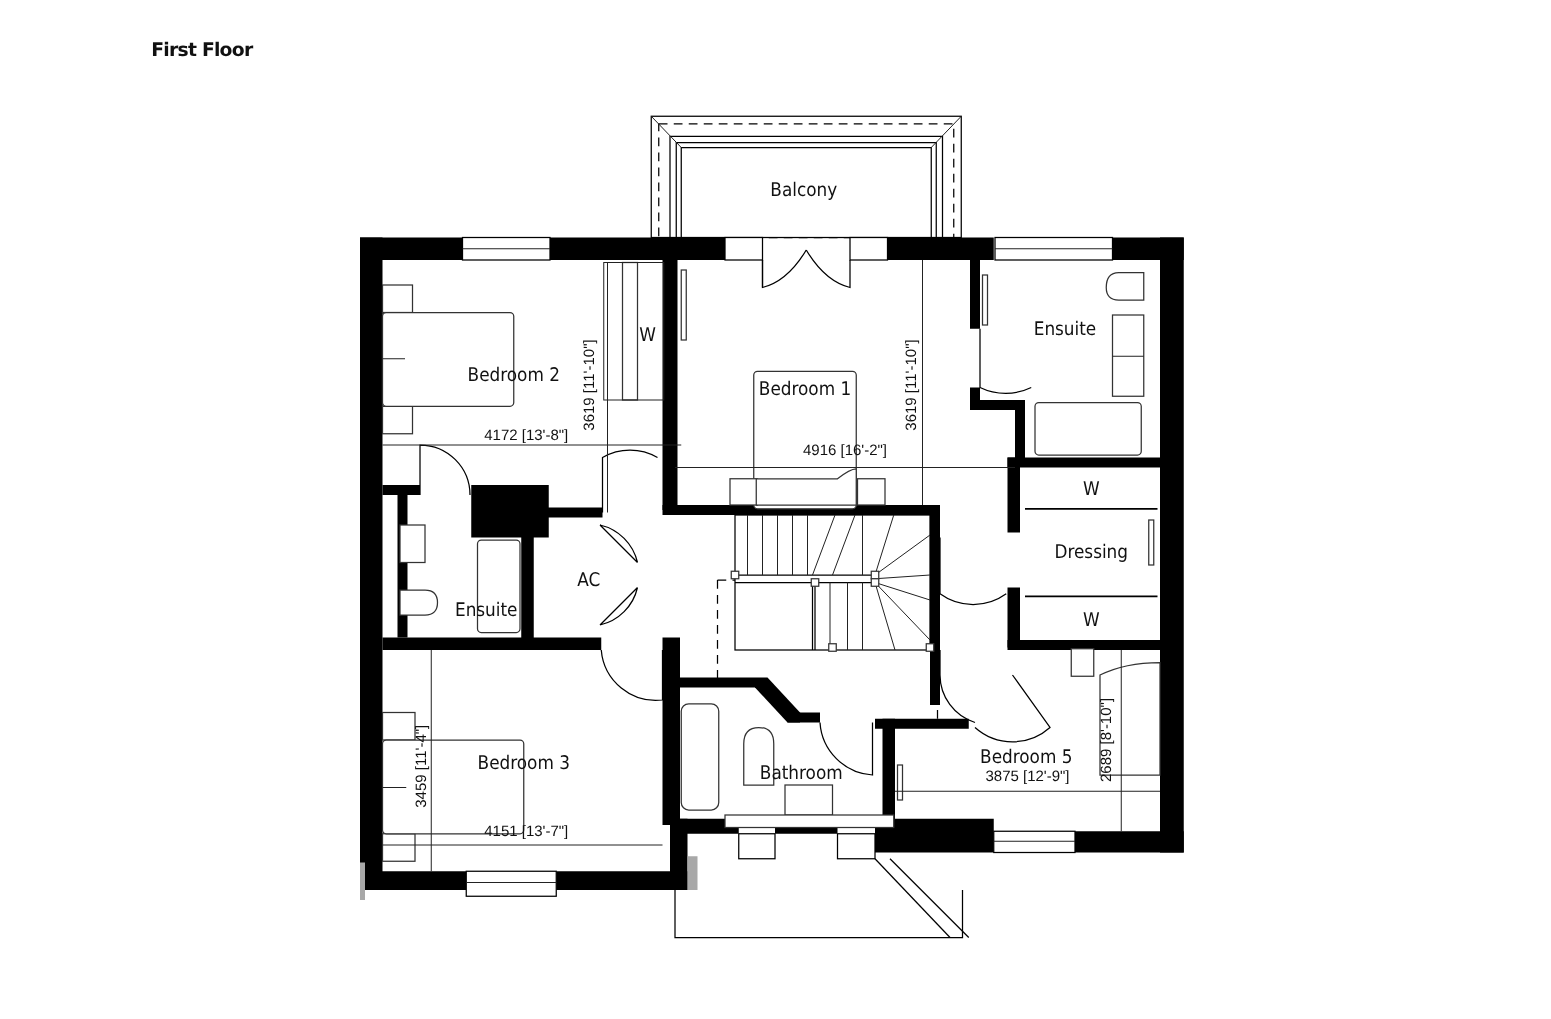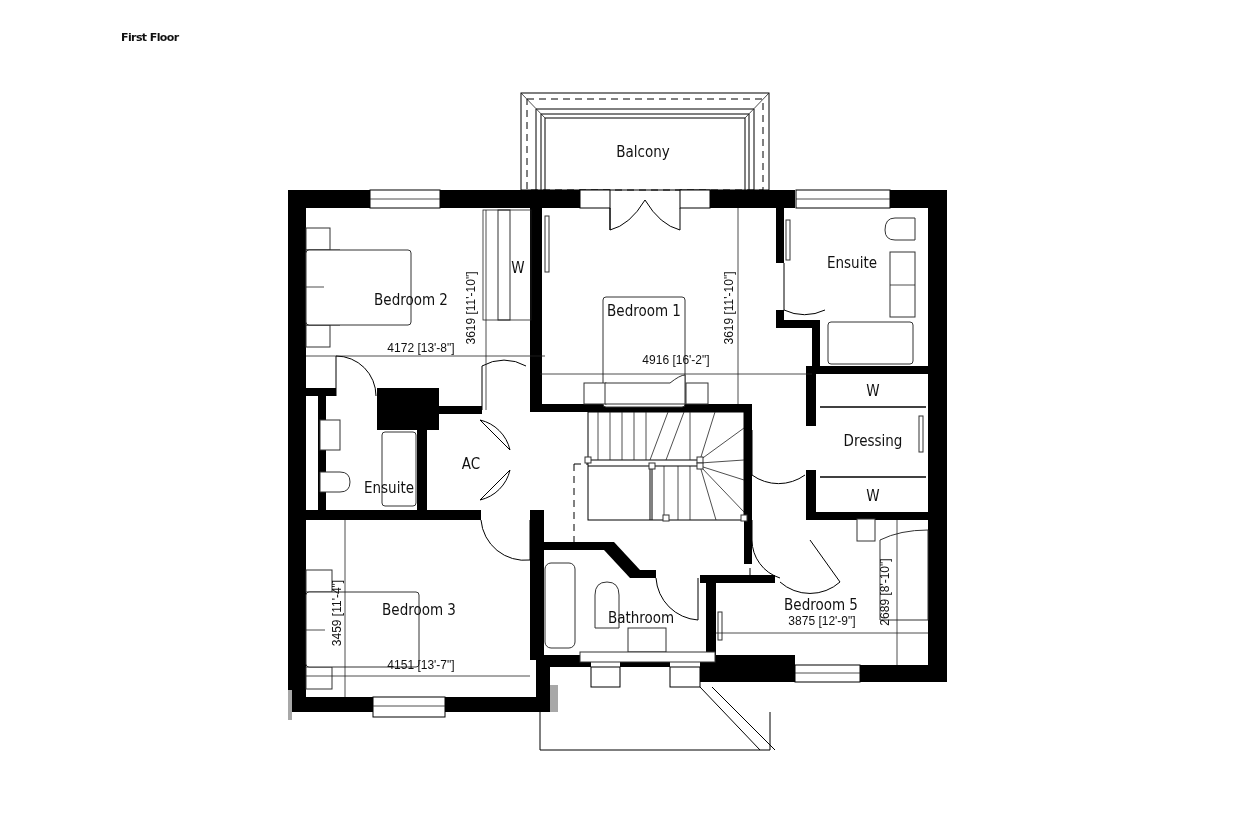--- a/index.html
+++ b/index.html
@@ -1,17 +1,17 @@
 <!DOCTYPE html>
 <html><head>
 <meta charset="utf-8">
 <style>
   html, body { margin: 0; padding: 0; background: #ffffff; }
   body { width: 1241px; height: 815px; position: relative; overflow: hidden; font-family: "Liberation Sans", sans-serif; }
-  .title { position: absolute; left: 121px; top: 31px; font-family: "DejaVu Sans", sans-serif; font-weight: bold; font-size: 11px; letter-spacing: -0.6px; color: #111111; }
+  .title { position: absolute; left: 121px; top: 31px; font-family: "DejaVu Sans", sans-serif; font-weight: bold; font-size: 15px; letter-spacing: -0.6px; color: #111111; }
   svg { position: absolute; left: 0; top: 0; }
   .wall { fill: #000000; }
   .grey { fill: #a8a8a8; }
   .ln { stroke: #000; stroke-width: 1; fill: none; }
   .ln2 { stroke: #000; stroke-width: 1.4; fill: none; }
   .thin { stroke: #222; stroke-width: 0.8; fill: none; }
   .dash { stroke: #000; stroke-width: 1; fill: none; stroke-dasharray: 7 5; }
   .fur { stroke: #333; stroke-width: 1; fill: #fff; }
   .win { fill: #fff; stroke: #000; stroke-width: 1; }
   .room { font-family: "DejaVu Sans Condensed", "DejaVu Sans", sans-serif; font-size: 15px; fill: #111; transform-box: fill-box; }

